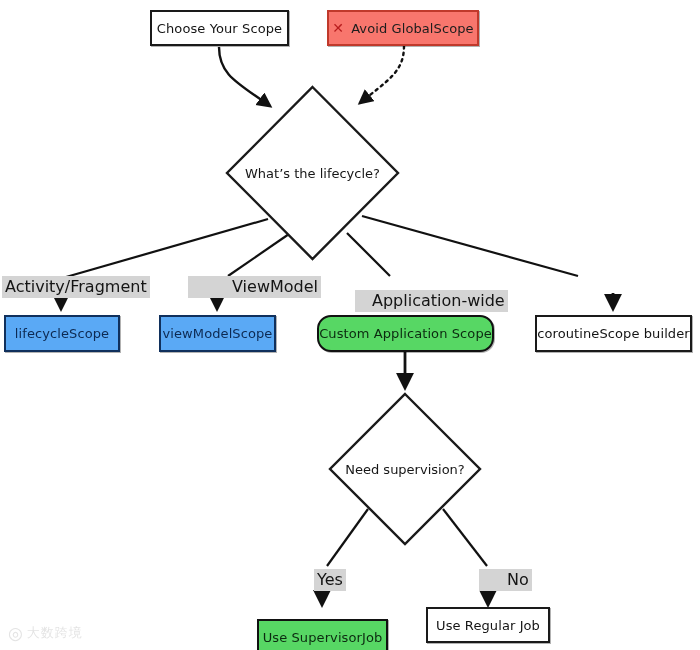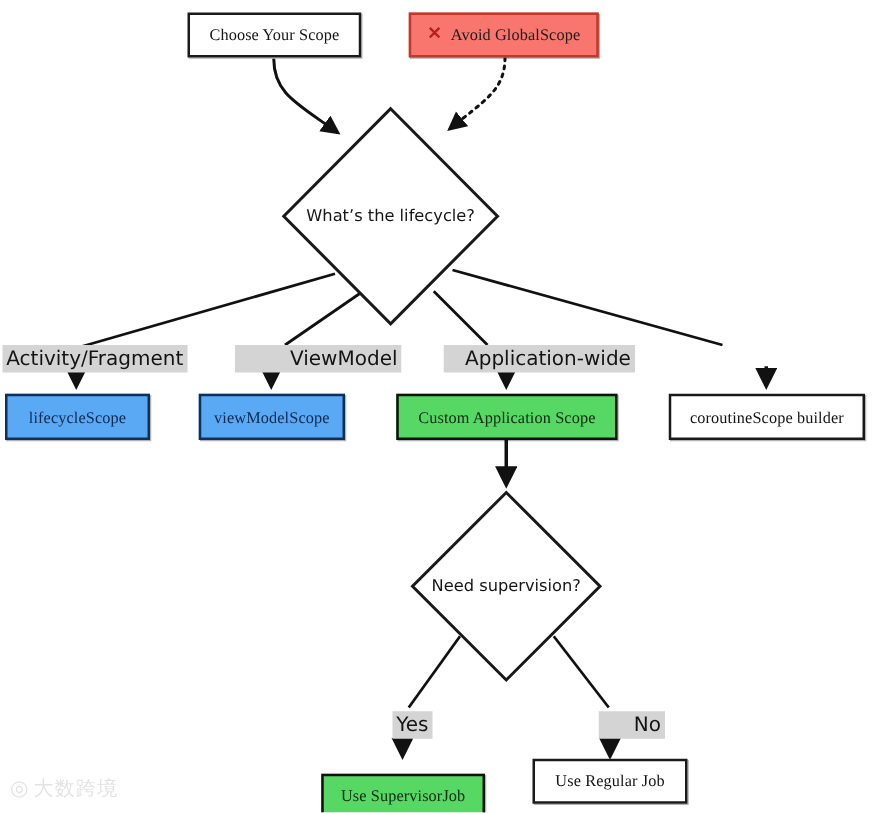--- a/index.html
+++ b/index.html
@@ -30,21 +30,20 @@
     align-items: center;
     justify-content: center;
     text-align: right;
     border: 2px solid #1a1a1a;
     background: #ffffff;
     color: #141414;
     font-size: 13px;
     letter-spacing: .1px;
     white-space: nowrap;
     box-shadow: 1px 1px 0 rgba(0,0,0,.30);
-    font-family: Liberation Serif, serif;
   }
   .node.blue {
     background: #5aa9f5;
     border-color: #10305c;
     color: #0d2a52;
   }
   .node.green {
     background: #57d764;
     border-color: #111111;
     color: #0c2a10;
@@ -105,21 +104,21 @@
     opacity: .16;
     pointer-events: none;
   }
   #watermark .wm-logo {
     font-size: 17px;
     color: #555;
     line-height: 1;
     letter-spacing: -1px;
   }
   #watermark .wm-text {
-    font-size: 16px;
+    font-size: 13px;
     color: #555;
     letter-spacing: 1px;
     text-align: center;
   }
 </style>
 </head>
 <body>
 
 <div id="canvas">
 
@@ -171,33 +170,33 @@
     </svg>
     <div class="dlabel">What’s the lifecycle?</div>
   </div>
 
   <div class="edge-label" style="left:2px; top:276px;">
     <span>Activity/Fragment</span>
   </div>
   <div class="edge-label" style="left:188px; top:276px;padding-left:44px;">
     <span>ViewModel</span>
   </div>
-  <div class="edge-label" style="left:355px; top:276px;padding-left:17px;">
+  <div class="edge-label" style="left:355px; top:290px;padding-left:17px;">
     <span>Application-wide</span>
   </div>
 
   <div class="node blue" style="left:4px; top:315px; width:116px; height:37px;">
     <span>lifecycleScope</span>
   </div>
 
   <div class="node blue" style="left:159px; top:315px; width:117px; height:37px;">
     <span>viewModelScope</span>
   </div>
 
-  <div class="node green" style="left:317px; top:315px; width:177px; height:37px;">
+  <div class="node green" style="left:317px; top:315px; width:177px; height:37px;border-radius:14px;">
     <span>Custom Application Scope</span>
   </div>
 
   <div class="node" style="left:535px; top:315px; width:157px; height:37px;">
     <span>coroutineScope builder</span>
   </div>
 
   <div class="diamond" style="left:328px; top:392px; width:154px; height:154px;text-align:right;">
     <svg class="shape" viewBox="0 0 154 154">
       <polygon points="77,2 152,77 77,152 2,77" fill="#ffffff" stroke="#1a1a1a" stroke-width="2.4"></polygon>

